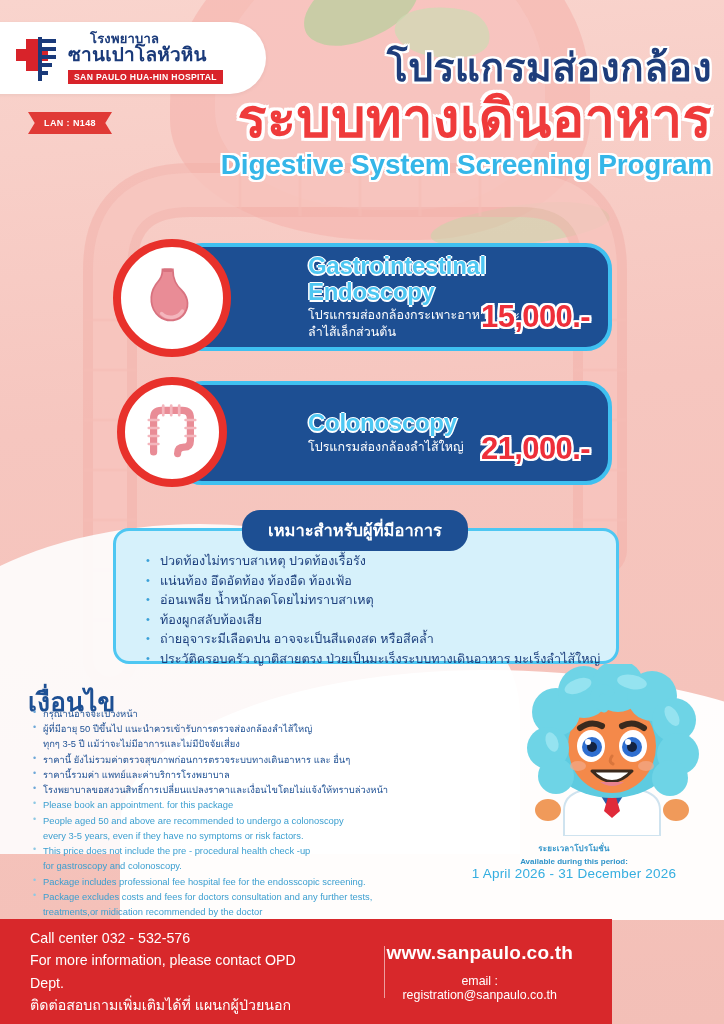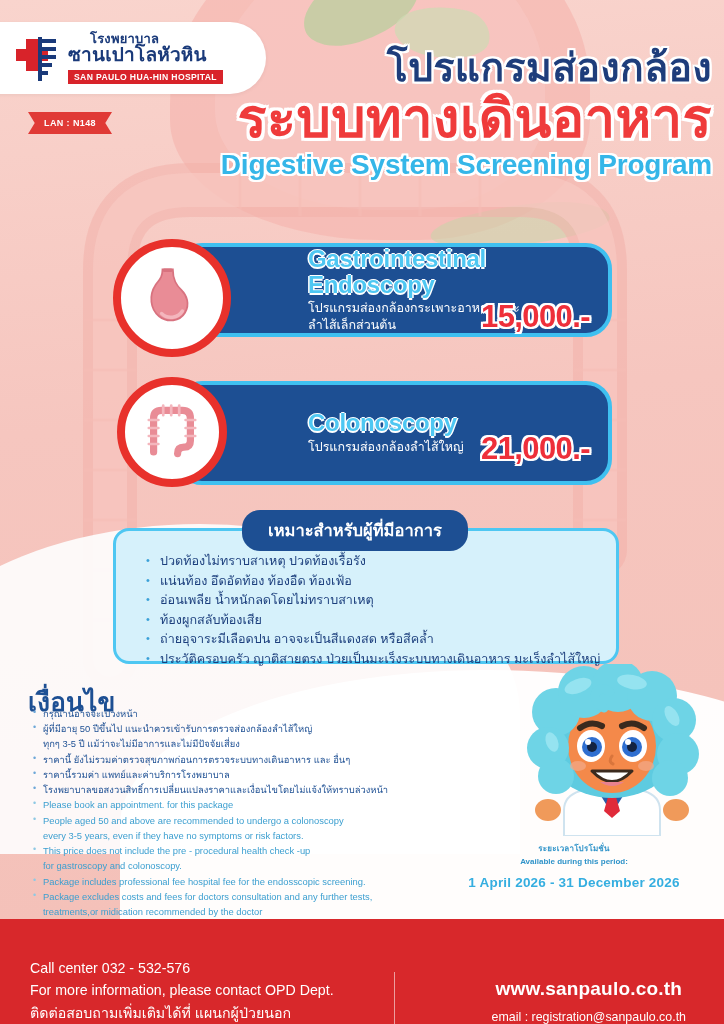--- a/index.html
+++ b/index.html
@@ -140,21 +140,21 @@
   .head-en {
     font-size: 28px; font-weight: 800; color: #35b6e8;
     line-height: 1.1; margin-top: 4px; letter-spacing: -.2px;
     text-shadow: -2px 0 0 #fff, 2px 0 0 #fff, 0 -2px 0 #fff, 0 2px 0 #fff,
                  -2px -2px 0 #fff, 2px 2px 0 #fff, -2px 2px 0 #fff, 2px -2px 0 #fff;
   }
 
   
   .svc {
     position: absolute; z-index: 5;
-    left: 176px; width: 436px; height: 94px;
+    left: 176px; width: 436px; height: 108px;
     background: #1d4f93;
     border: 4px solid #3fc0f0;
     border-radius: 26px;
     display: flex; align-items: center;
   }
   .svc-1 { top: 243px; }
   .svc-2 { top: 381px; height: 104px; }
 
   .svc-icon {
     position: absolute; z-index: 7;
@@ -260,32 +260,31 @@
     font-size: 8px; color: #2f93c9; font-weight: 700; letter-spacing: .2px;
   }
   .promo-th {
     font-size: 23px; color: #1d4f93; font-weight: 700;
     line-height: 1.12; margin-top: 2px; letter-spacing: .2px;
   }
   .promo-label-en {
     font-size: 8px; color: #2f93c9; font-weight: 700; margin-top: 2px;
   }
   .promo-en {
-    font-size: 13.5px; color: #35aee0; line-height: 1.2; margin-top: 9px;
+    font-size: 13.5px; color: #35aee0; line-height: 1.2; margin-top: 0;
     letter-spacing: .2px;
-    font-weight: bold;
   }
 
   
   .footer {
     position: absolute; z-index: 8;
     left: 0; bottom: 0;
-    width: 724px; height: 105px;
+    width: 612px; height: 105px;
     background: #d8282b;
-    display: flex; align-items: flex-end;
+    display: flex; align-items: center;
   }
   .footer-left { padding-left: 30px; color: #fff; }
   .footer-left div { font-size: 14.2px; line-height: 1.58; }
   .footer-div {
     width: 1px; height: 52px; background: rgba(255,255,255,.55);
     margin-left: 60px;
   }
   .footer-right {
     margin-left: auto; padding-right: 38px;
     color: #fff; text-align: center;

